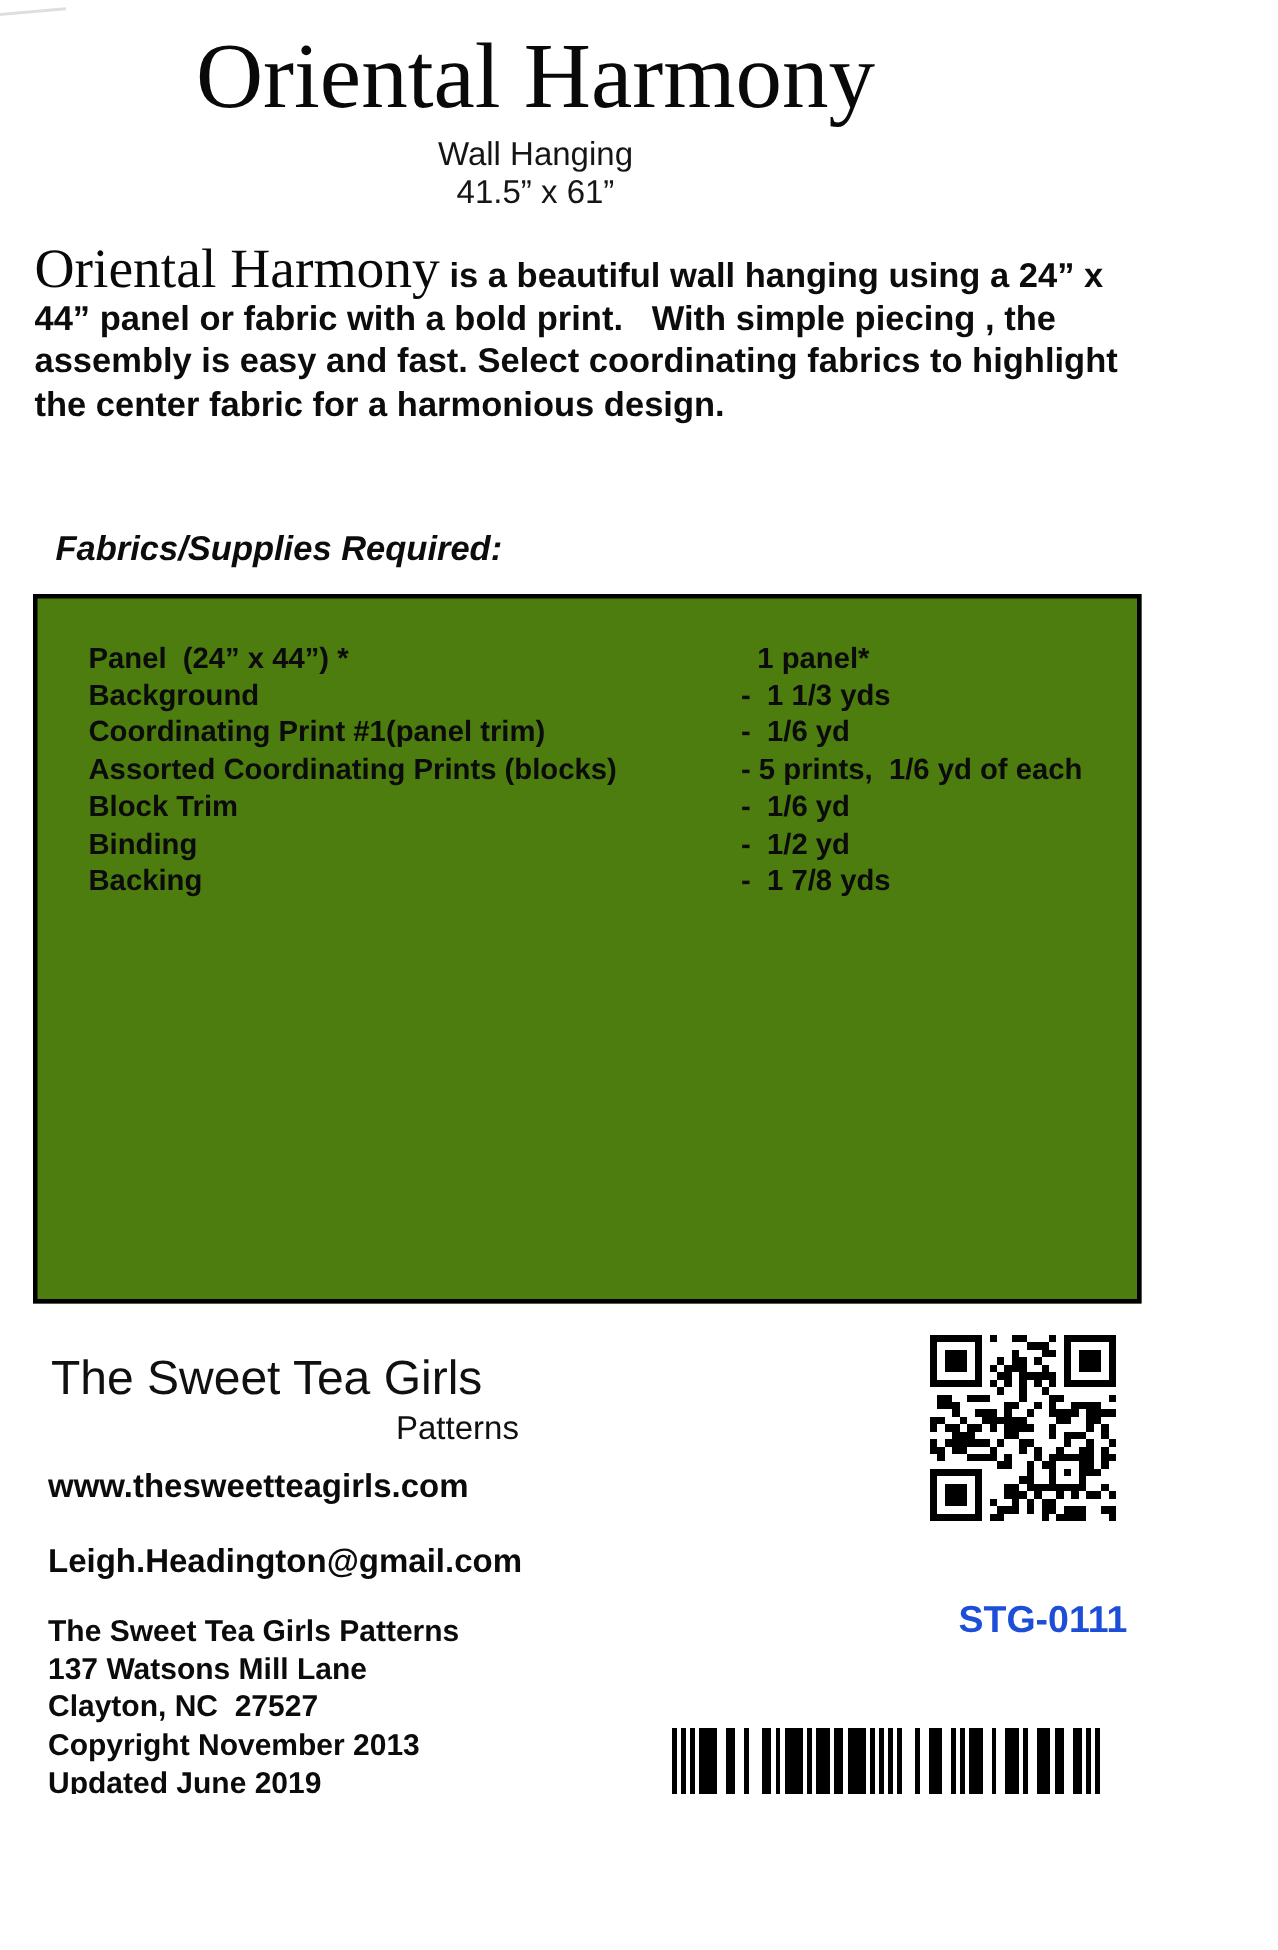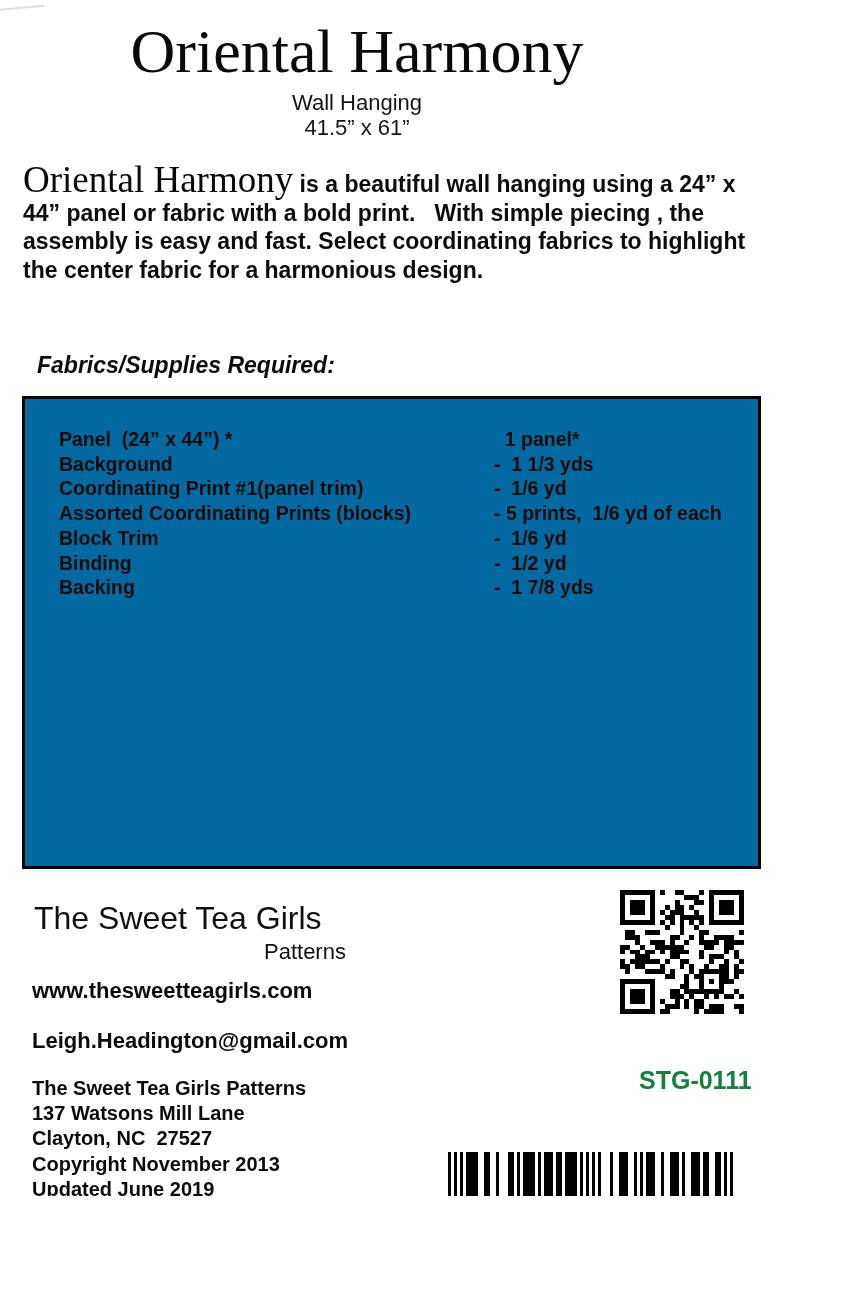--- a/index.html
+++ b/index.html
@@ -30,40 +30,40 @@
     font-family:"Liberation Serif",serif; font-weight:400; font-size:37px; color:#090909;
   }
   .intro .pline{white-space:pre;}
 
   
   .section-label{
     left:37px; top:352px; font-size:23px; font-weight:700; font-style:italic; color:#0c0c0c;
   }
   .supply-box{
     left:22px; top:396px; width:733px; height:467px;
-    border:3px solid #000; background:#0369a1;
+    border:3px solid #000; background:#4d7c0f;
   }
   .supply-table{position:absolute; left:34px; top:28px; width:690px;}
   .supply-row{display:flex; font-size:19.5px; font-weight:700; line-height:24.7px; color:#0b0b0b;}
   .supply-label{width:419px; white-space:pre;}
   .supply-amount{white-space:pre;margin-left:16px;}
   .supply-note{
     position:absolute; left:11px; top:252px; width:700px;
     font-size:21px; font-weight:700; line-height:28px; color:#0b0b0b;
   }
   .supply-note div{white-space:pre;}
 
   
   .brand{left:34px; top:901px; font-size:32px; line-height:34px; color:#101010;}
   .brand-sub{left:264px; top:939px; font-size:22px; color:#101010;}
   .website{left:32px; top:978px; font-size:22px; font-weight:700; color:#0b0b0b;}
   .email{left:32px; top:1028px; font-size:22px; font-weight:700; color:#0b0b0b;}
   .address{left:32px; top:1076px; font-size:20px; font-weight:700; line-height:25.2px; color:#0b0b0b;}
   .address div{white-space:pre;}
-  .sku{left:639px; top:1066px; font-size:25px; font-weight:700; color:#15803d;}
+  .sku{left:639px; top:1066px; font-size:25px; font-weight:700; color:#1d4ed8;}
 
   .qr{left:620px; top:890px; width:124px; height:124px;}
   .qr svg{width:124px; height:124px; display:block;}
   .qr rect{fill:#000;}
 
   .barcode{left:430px; top:1150px; width:322px; height:126px;}
   .barcode svg{width:322px; height:126px; display:block;}
   .barcode rect{fill:#000;}
   .bc-digit{position:absolute; font-family:"Liberation Sans",sans-serif; font-weight:400; color:#000;}
   .bc-small{font-size:18px; top:94px;}

